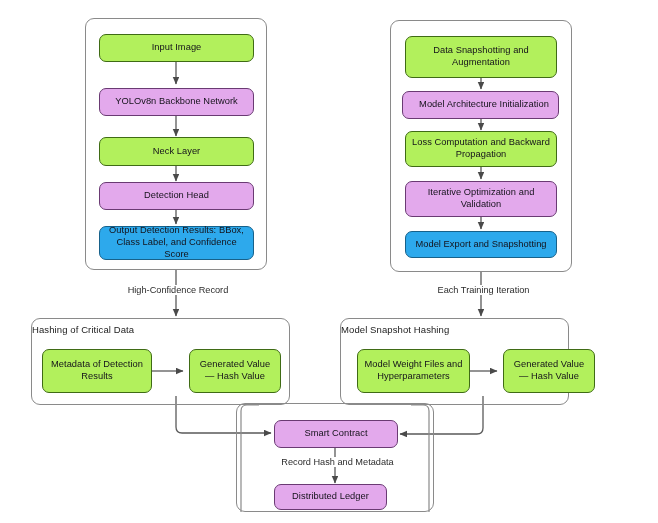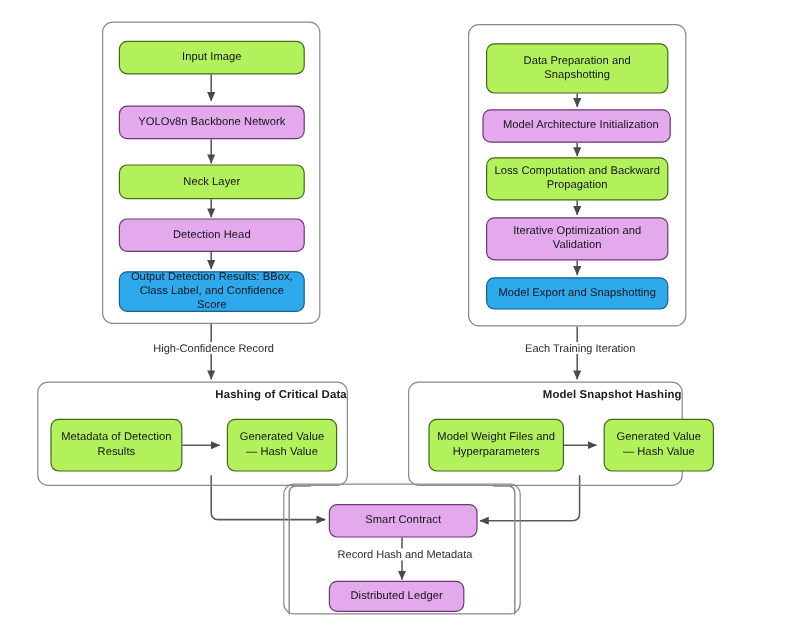--- a/index.html
+++ b/index.html
@@ -31,23 +31,23 @@
     border: 1.2px solid #8a8a8a;
     border-radius: 9px;
     background: transparent;
     box-sizing: border-box;
   }
   .subgraph-title {
     position: absolute;
     left: 0;
     right: 0;
     top: 5px;
-    text-align: right;
+    text-align: left;
     font-size: 9.5px;
-    font-weight: bold;
+    font-weight: normal;
     color: #1b1b1b;
     letter-spacing: 0.1px;
   }
   .node {
     position: absolute;
     box-sizing: border-box;
     border-radius: 7px;
     border: 1.2px solid #3d3d3d;
     display: flex;
     align-items: center;
@@ -131,21 +131,21 @@
   <div class="node purple" style="left:99px; top:88px; width:155px; height:28px;">YOLOv8n Backbone Network</div>
 
   <div class="node green" style="left:99px; top:137px; width:155px; height:29px;">Neck Layer</div>
 
   <div class="node purple" style="left:99px; top:182px; width:155px; height:28px;">Detection Head</div>
 
   <div class="node blue" style="left:99px; top:226px; width:155px; height:34px;">Output Detection Results: BBox, Class Label, and Confidence Score</div>
 
   <div class="subgraph" style="left:390px; top:20px; width:182px; height:252px;"></div>
 
-  <div class="node green" style="left:405px; top:36px; width:152px; height:42px;">Data Preparation and Snapshotting</div>
+  <div class="node green" style="left:405px; top:36px; width:152px; height:42px;">Data Snapshotting and Augmentation</div>
 
   <div class="node purple" style="left:402px; top:91px; width:157px; height:28px;padding-left:12px;">Model Architecture Initialization</div>
 
   <div class="node purple" style="left:405px; top:181px; width:152px; height:36px;">Iterative Optimization and Validation</div>
 
   <div class="node green" style="left:405px; top:131px; width:152px; height:36px;">Loss Computation and Backward Propagation</div>
 
   <div class="node blue" style="left:405px; top:231px; width:152px; height:27px;">Model Export and Snapshotting</div>
 
   <div class="edge-label" style="left:96px; top:285px; width:160px;">High-Confidence Record</div>

